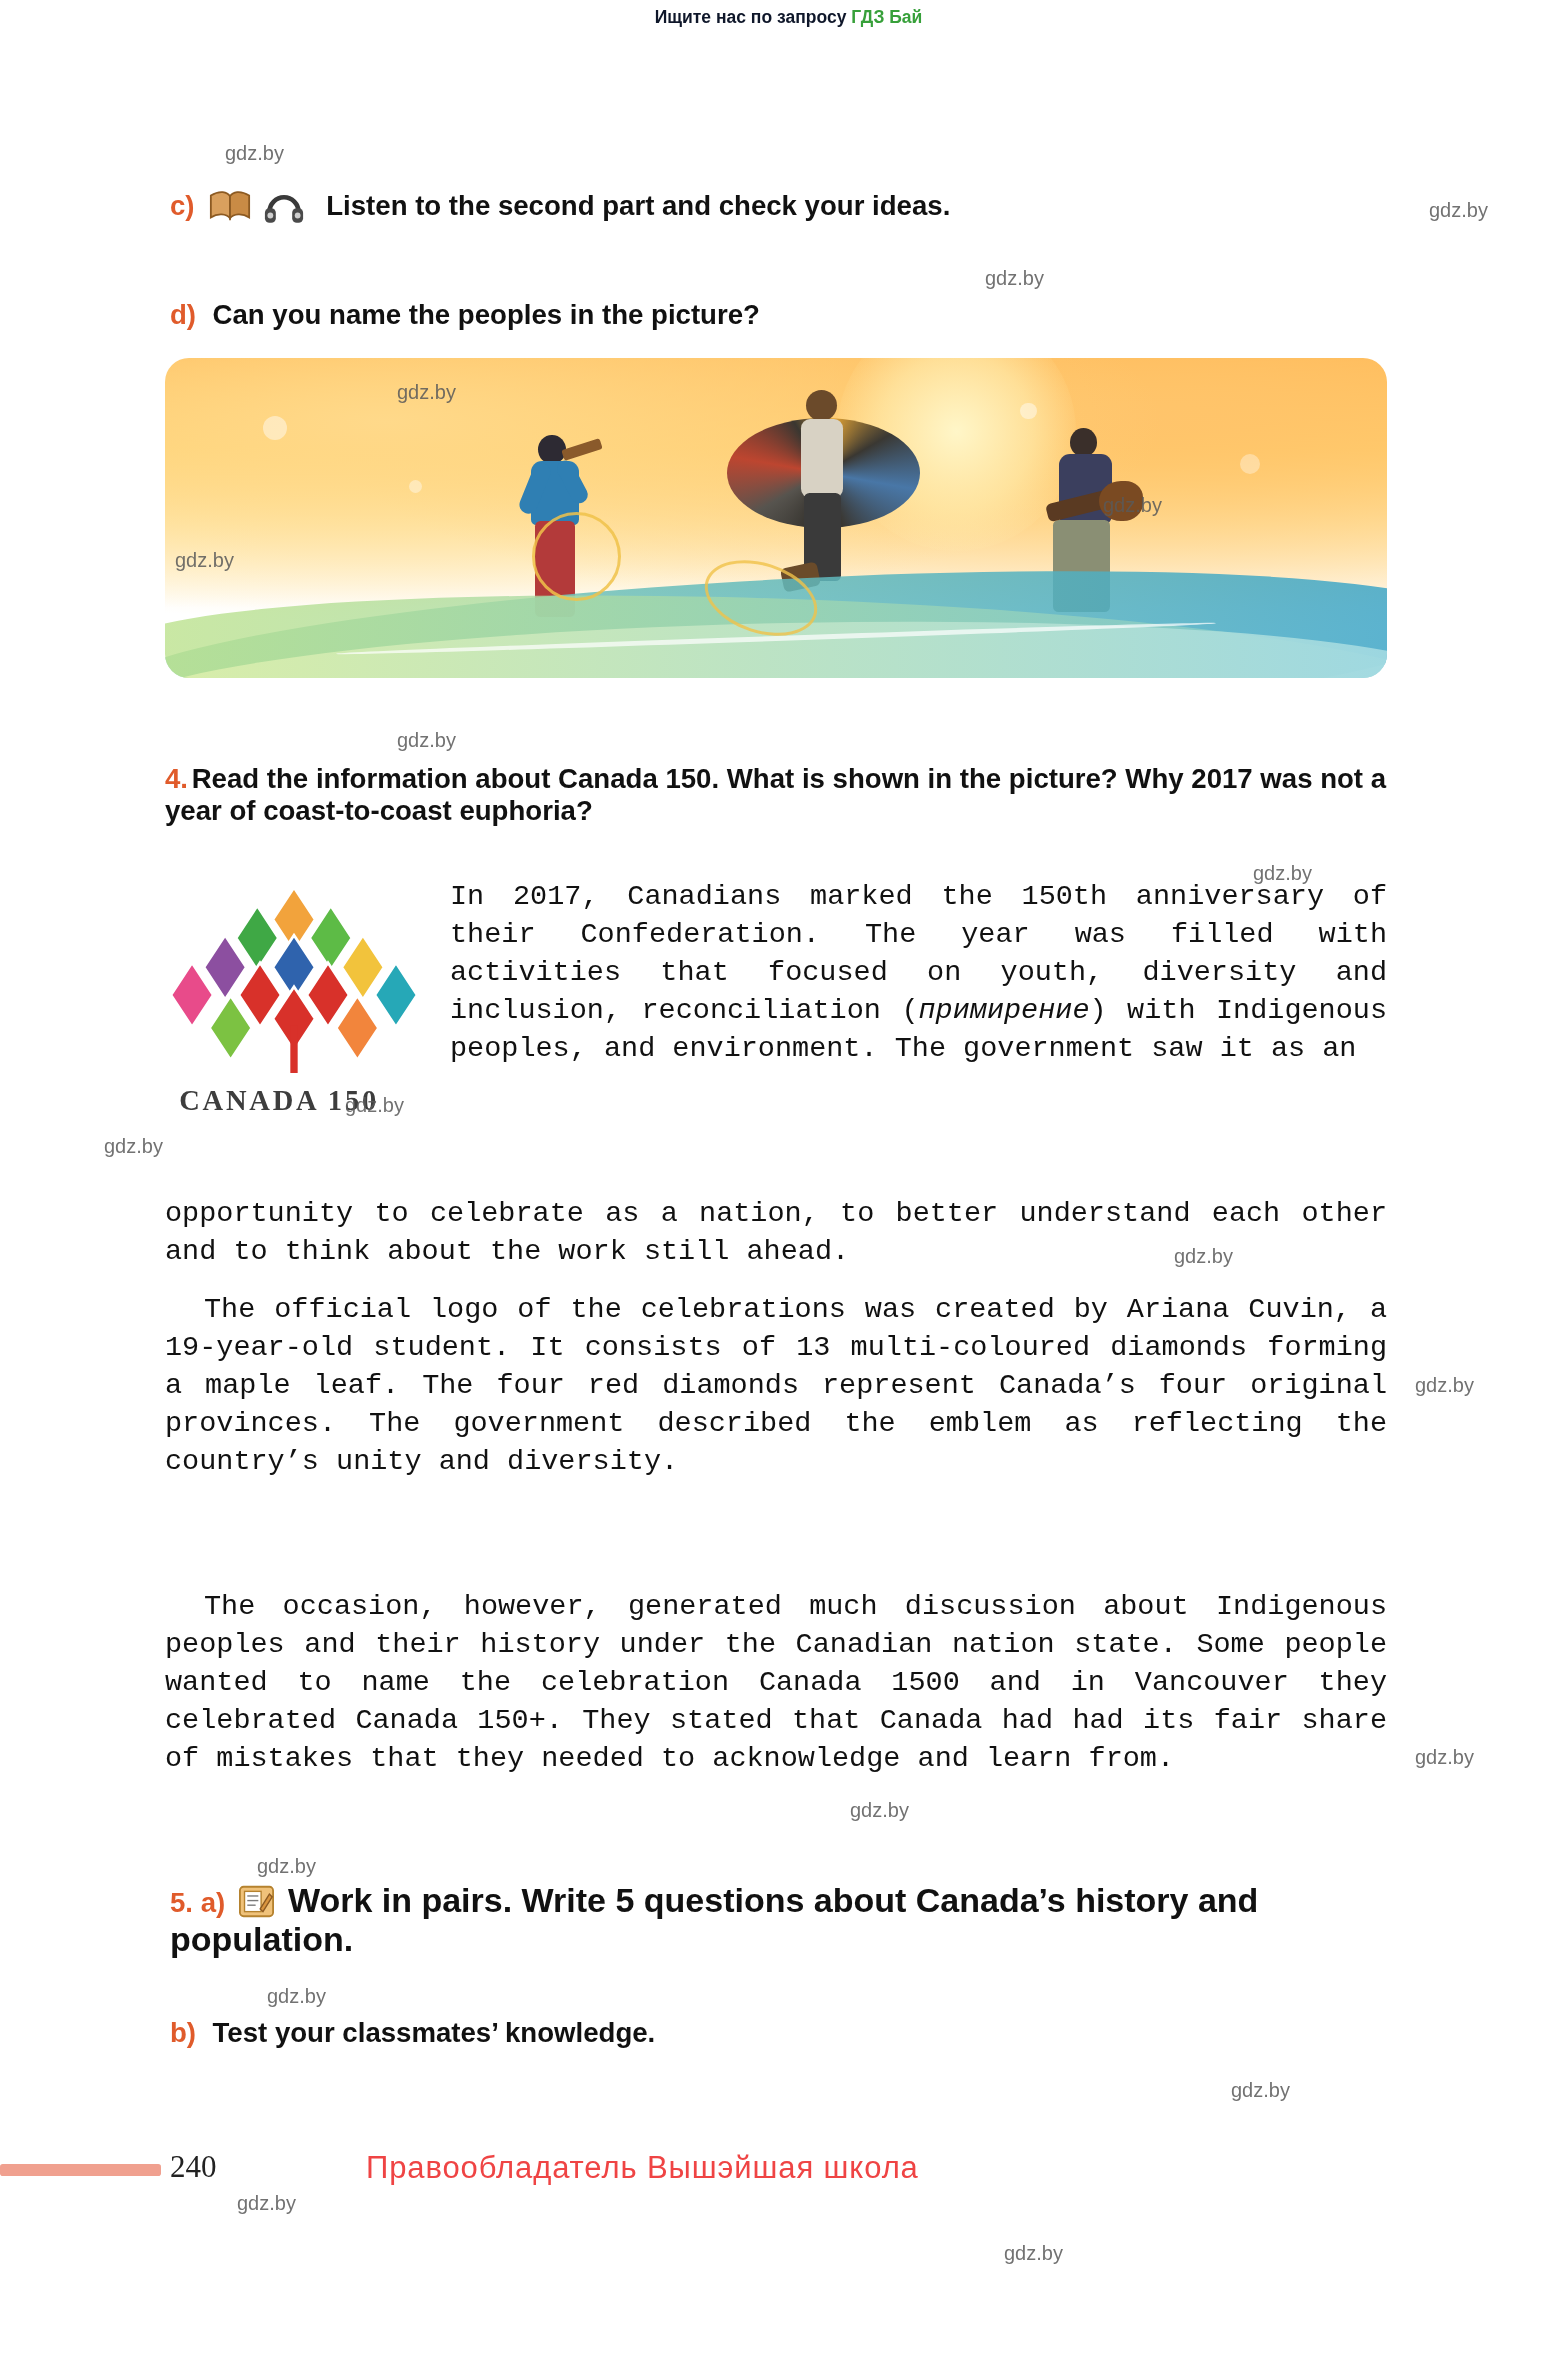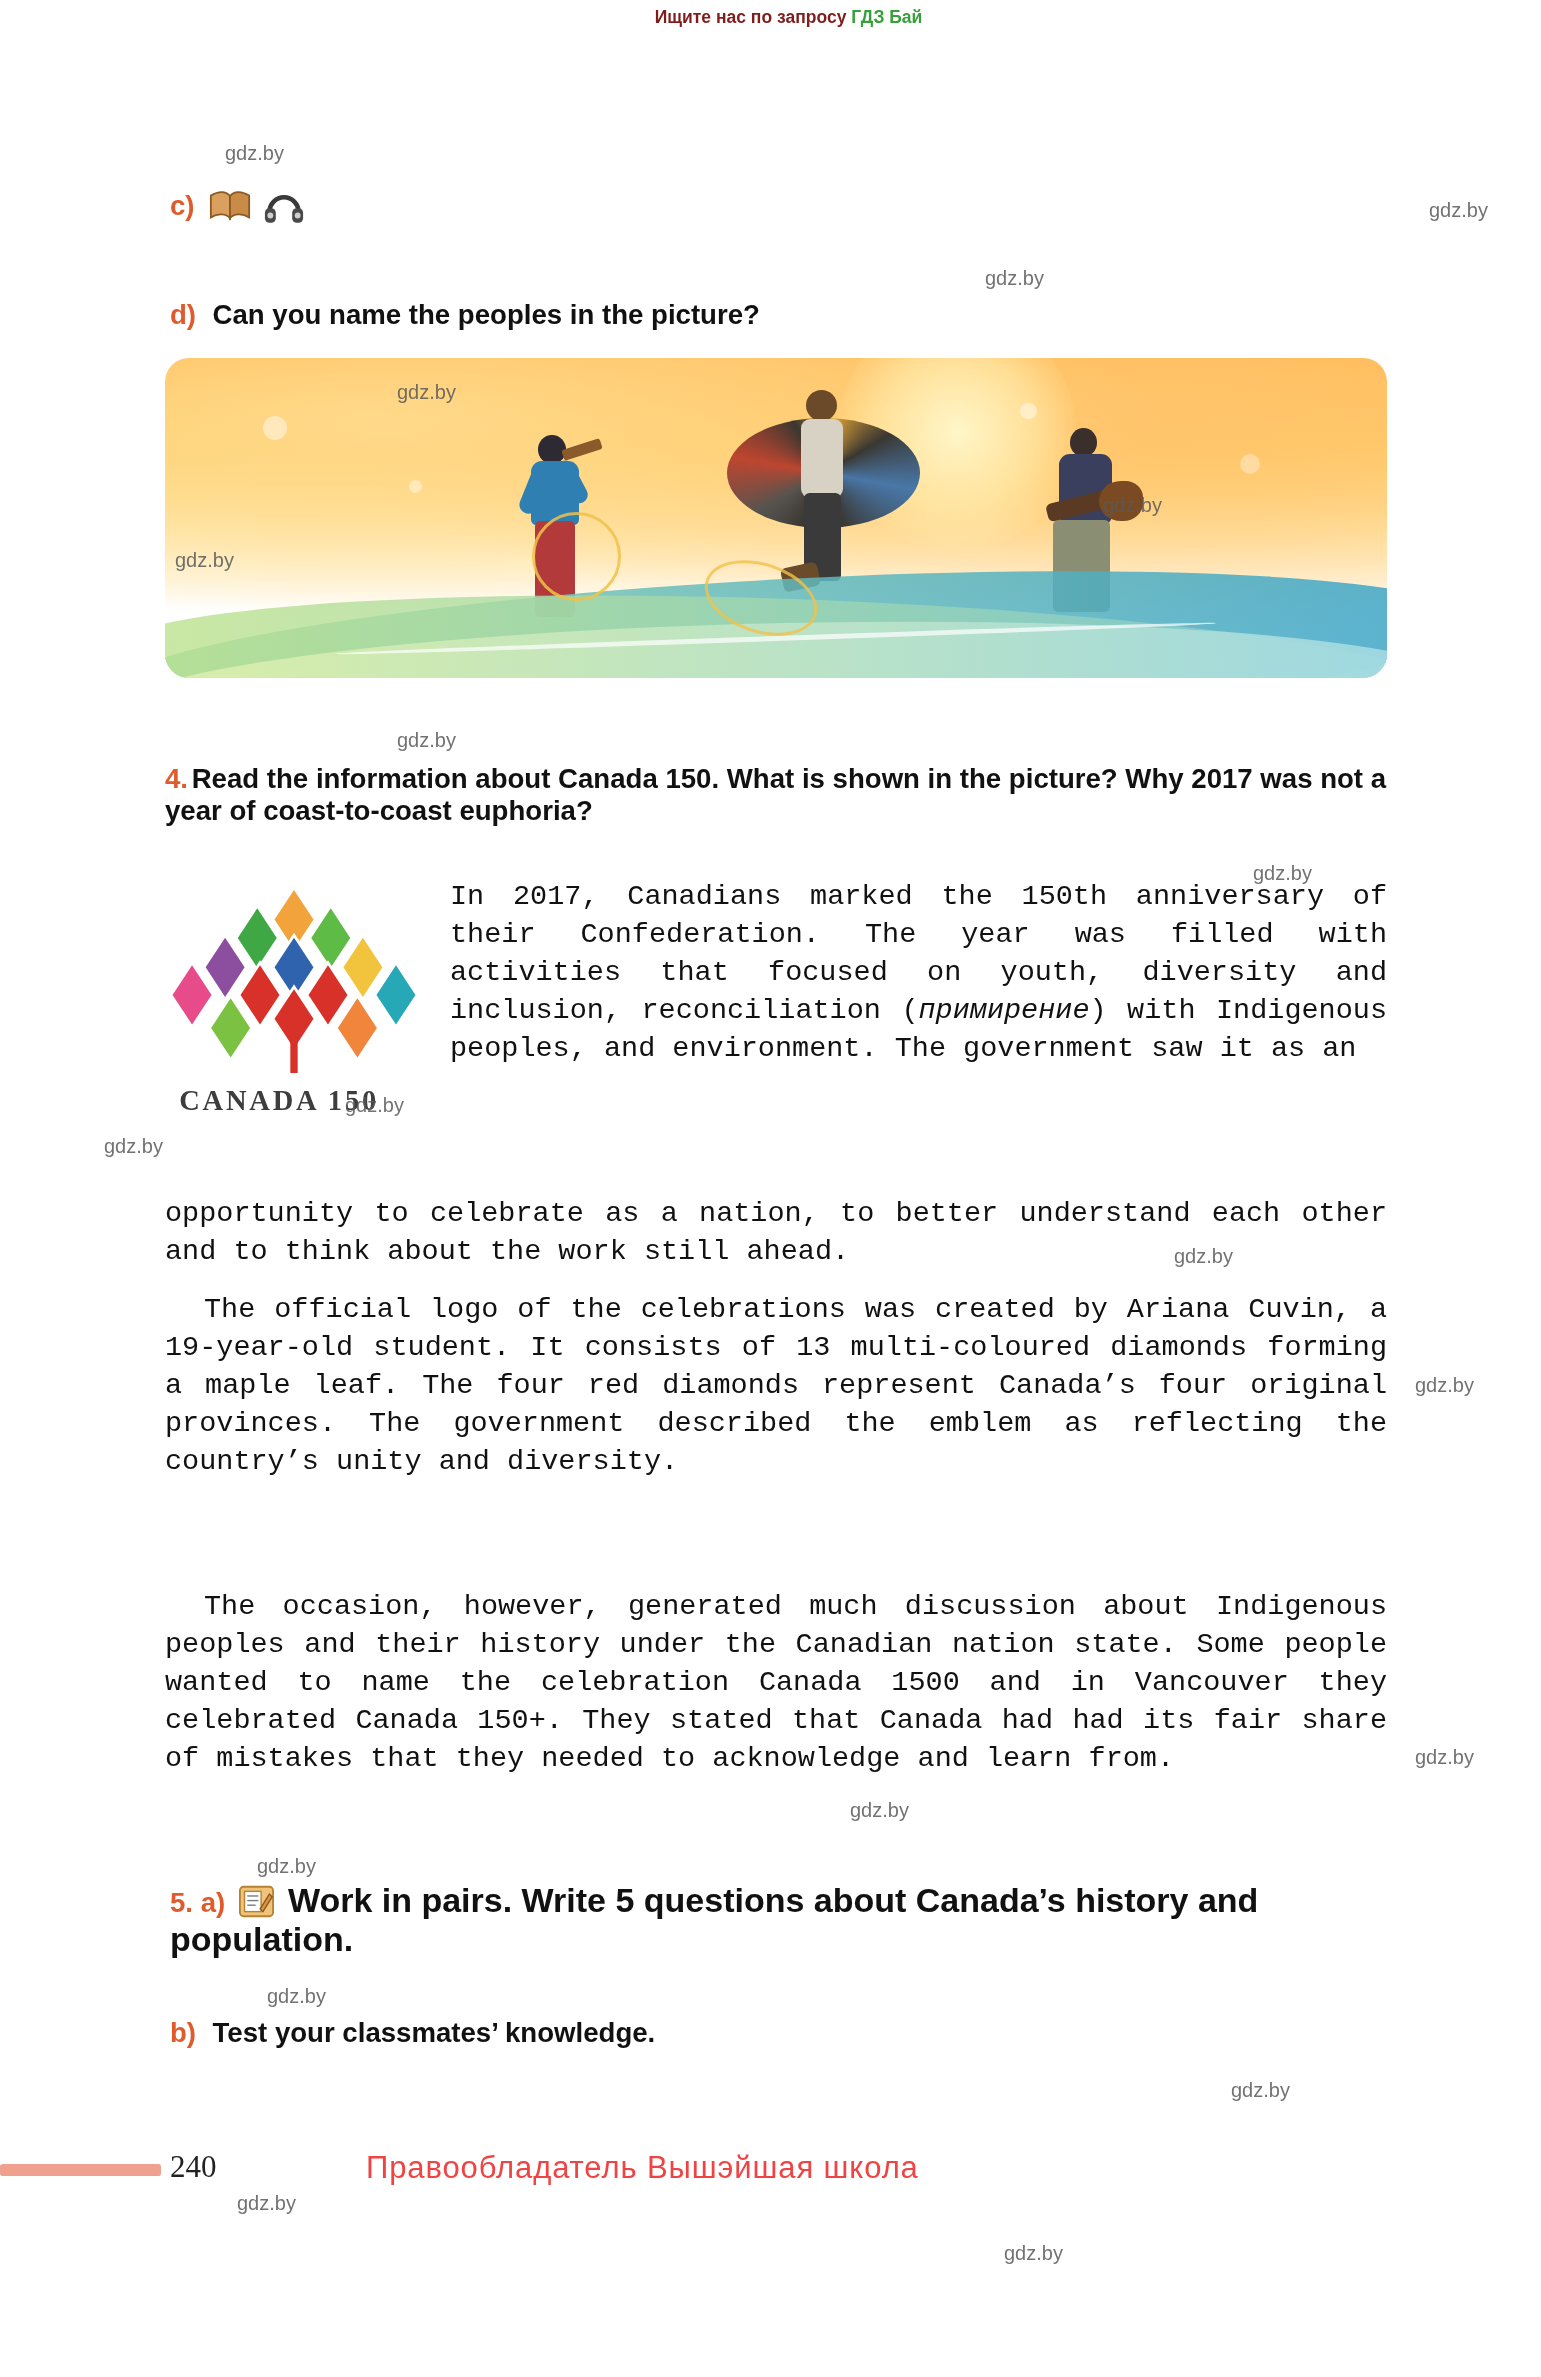--- a/index.html
+++ b/index.html
@@ -27,21 +27,21 @@
     position: absolute;
     top: 7.4px;
     left: 0;
     width: 100%;
     text-align: center;
     font-family: "Liberation Sans", sans-serif;
     font-size: 17.5px;
     font-weight: bold;
   }
   .top-banner .green { color: #37a03a; }
-  .top-banner .dark { color: #7f1d1d; padding-left: 36px; }
+  .top-banner .dark { color: #0f172a; padding-left: 36px; }
 
   
   .wm {
     position: absolute;
     font-family: "Liberation Sans", sans-serif;
     font-size: 20px;
     color: #5a5a5a;
     opacity: 0.85;
     white-space: nowrap;
     pointer-events: none;
@@ -203,20 +203,21 @@
     </span>
     <span class="icon-head" style="margin-right:22px;">
       <svg width="40" height="35" viewBox="0 0 44 38">
         <path d="M6 26 A16 16 0 0 1 38 26" fill="none" stroke="#3a3a3a" stroke-width="5"></path>
         <rect x="1" y="22" width="12" height="16" rx="5" fill="#4a4a4a"></rect>
         <rect x="31" y="22" width="12" height="16" rx="5" fill="#4a4a4a"></rect>
         <circle cx="7" cy="30" r="3.2" fill="#cfcfcf"></circle>
         <circle cx="37" cy="30" r="3.2" fill="#cfcfcf"></circle>
       </svg>
     </span>
+    <span class="headline">Listen to the second part and check your ideas.</span>
   </div>
 
   <div class="ex-row" style="left:170px; top:299px;">
     <span class="marker" style="font-size:27.6px; margin-right:16.5px;">d)</span>
     <span class="headline">Can you name the peoples in the picture?</span>
   </div>
 
   <div class="picture">
 
     <div style="position:absolute;left:55%;top:-46px;width:239px;height:239px;border-radius:50%;background:radial-gradient(circle,#fff6c8 0%,rgba(255,240,180,0.6) 45%,rgba(255,200,100,0) 75%);"></div>

